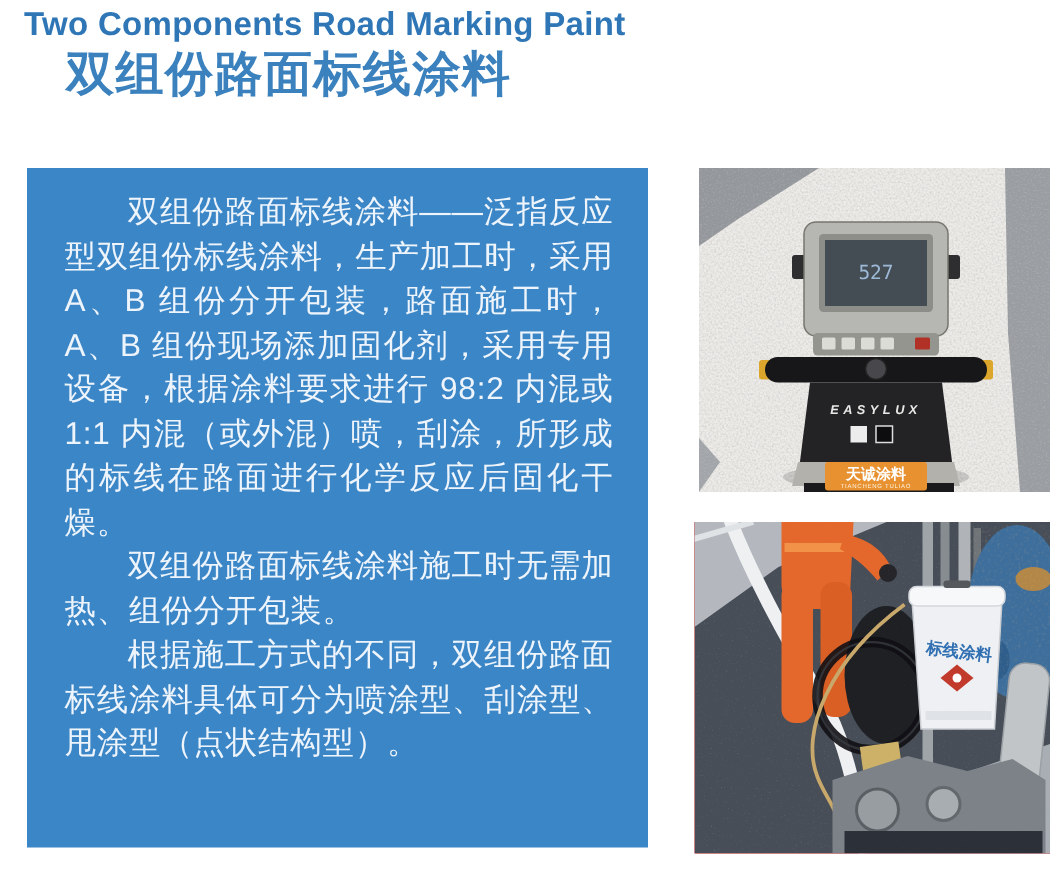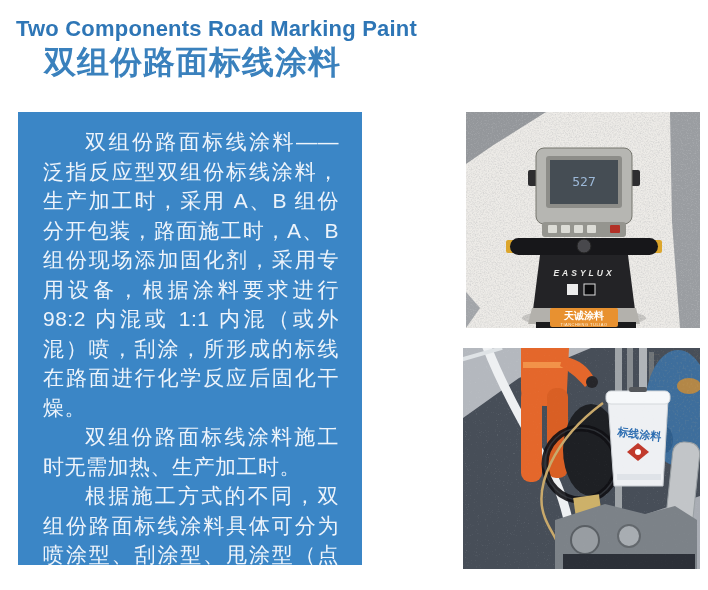--- a/index.html
+++ b/index.html
@@ -8,41 +8,41 @@
     font-family: "Liberation Sans", "DejaVu Sans", sans-serif;
     width: 708px; height: 590px;
   }
   .page {
     position: relative;
     width: 708px; height: 590px;
     background: #ffffff;
     overflow: hidden;
   }
   
-  .header { position: absolute; left: 16px; top: 16px; width: 440px; }
+  .header { position: absolute; left: 16px; top: 3px; width: 440px; }
   .title-en {
     color: #2e76b6;
     font-size: 22px;
     font-weight: 700;
     letter-spacing: 0.2px;
     line-height: 26px;
   }
   .title-zh {
     color: #3a81bd;
     font-size: 32px;
     font-weight: 600;
     line-height: 40px;
     letter-spacing: 1px;
     margin-left: 28px;
   }
   
   .panel {
     position: absolute;
     left: 18px; top: 112px;
-    width: 344px; height: 453px;
+    width: 414px; height: 453px;
     background: #3b86c6;
     color: #eef4fb;
     padding: 15px 23px 10px 25px;
     overflow: hidden;
   }
   .panel p {
     font-size: 21px;
     line-height: 29.5px;
     text-align: justify;
     text-indent: 2em;
@@ -64,21 +64,21 @@
 
 <div class="page">
 
   <div class="header">
     <div class="title-en">Two Components Road Marking Paint</div>
     <div class="title-zh">双组份路面标线涂料</div>
   </div>
 
   <div class="panel">
     <p>双组份路面标线涂料——泛指反应型双组份标线涂料，生产加工时，采用 A、B 组份分开包装，路面施工时，A、B 组份现场添加固化剂，采用专用设备，根据涂料要求进行 98:2 内混或 1:1 内混（或外混）喷，刮涂，所形成的标线在路面进行化学反应后固化干燥。</p>
-    <p>双组份路面标线涂料施工时无需加热、生产加工时。</p>
+    <p>双组份路面标线涂料施工时无需加热、组份分开包装。</p>
     <p>根据施工方式的不同，双组份路面标线涂料具体可分为喷涂型、刮涂型、甩涂型（点状结构型）。</p>
   </div>
 
   <figure class="photo photo-top">
     <svg viewBox="0 0 234 216" preserveAspectRatio="none">
       <defs>
         <filter id="speckDark" x="0" y="0" width="100%" height="100%">
           <feTurbulence type="fractalNoise" baseFrequency="0.75" numOctaves="2" seed="7" stitchTiles="stitch"></feTurbulence>
           <feColorMatrix type="matrix" values="0 0 0 0 0.35  0 0 0 0 0.36  0 0 0 0 0.38  0.9 0 0 0 -0.35"></feColorMatrix>
         </filter>

